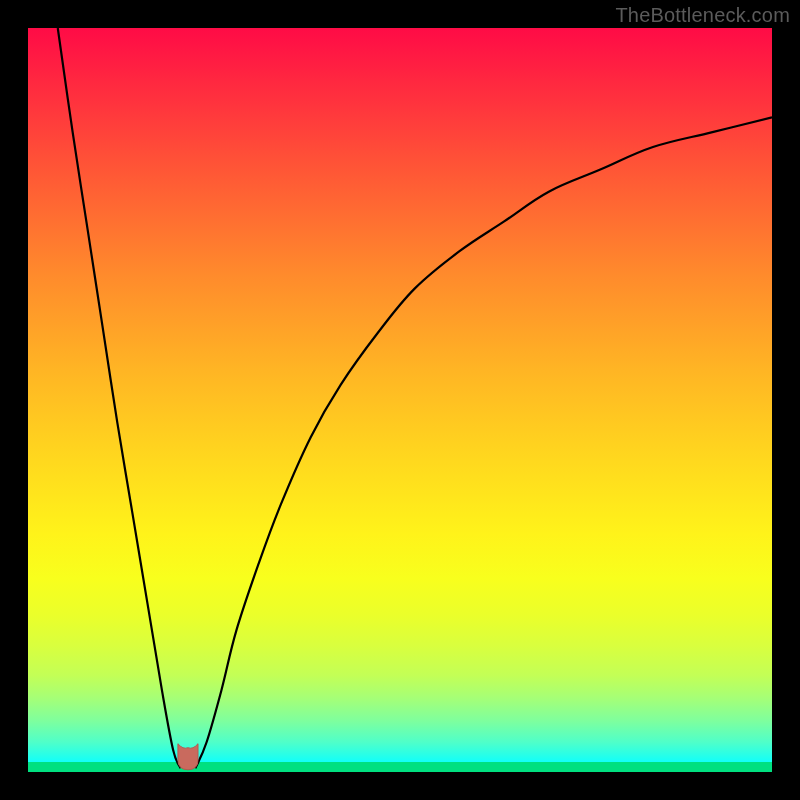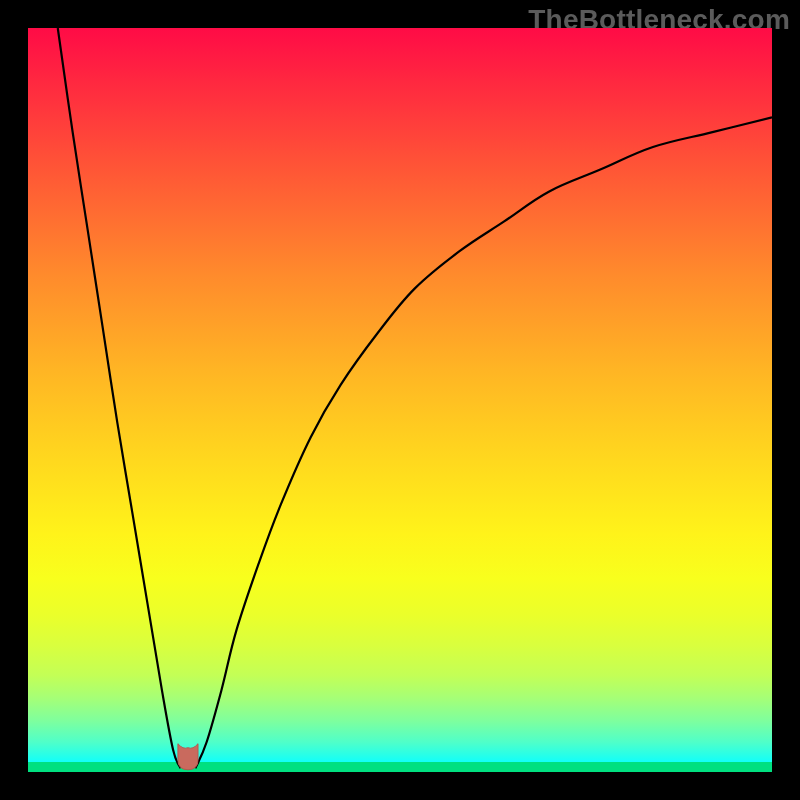--- a/index.html
+++ b/index.html
@@ -34,22 +34,22 @@
       #4fffc9 96%,
       #0affff 99%,
       #00f3d0 100%
     );
   }
   .watermark {
     position: absolute;
     top: 4px;
     right: 10px;
     color: #5b5b5b;
-    font-size: 28px;
-    font-weight: 700;
+    font-size: 20px;
+    font-weight: 400;
     letter-spacing: 0.2px;
     user-select: none;
   }
   svg.curve {
     position: absolute;
     left: 0;
     top: 0;
     width: 744px;
     height: 744px;
   }

